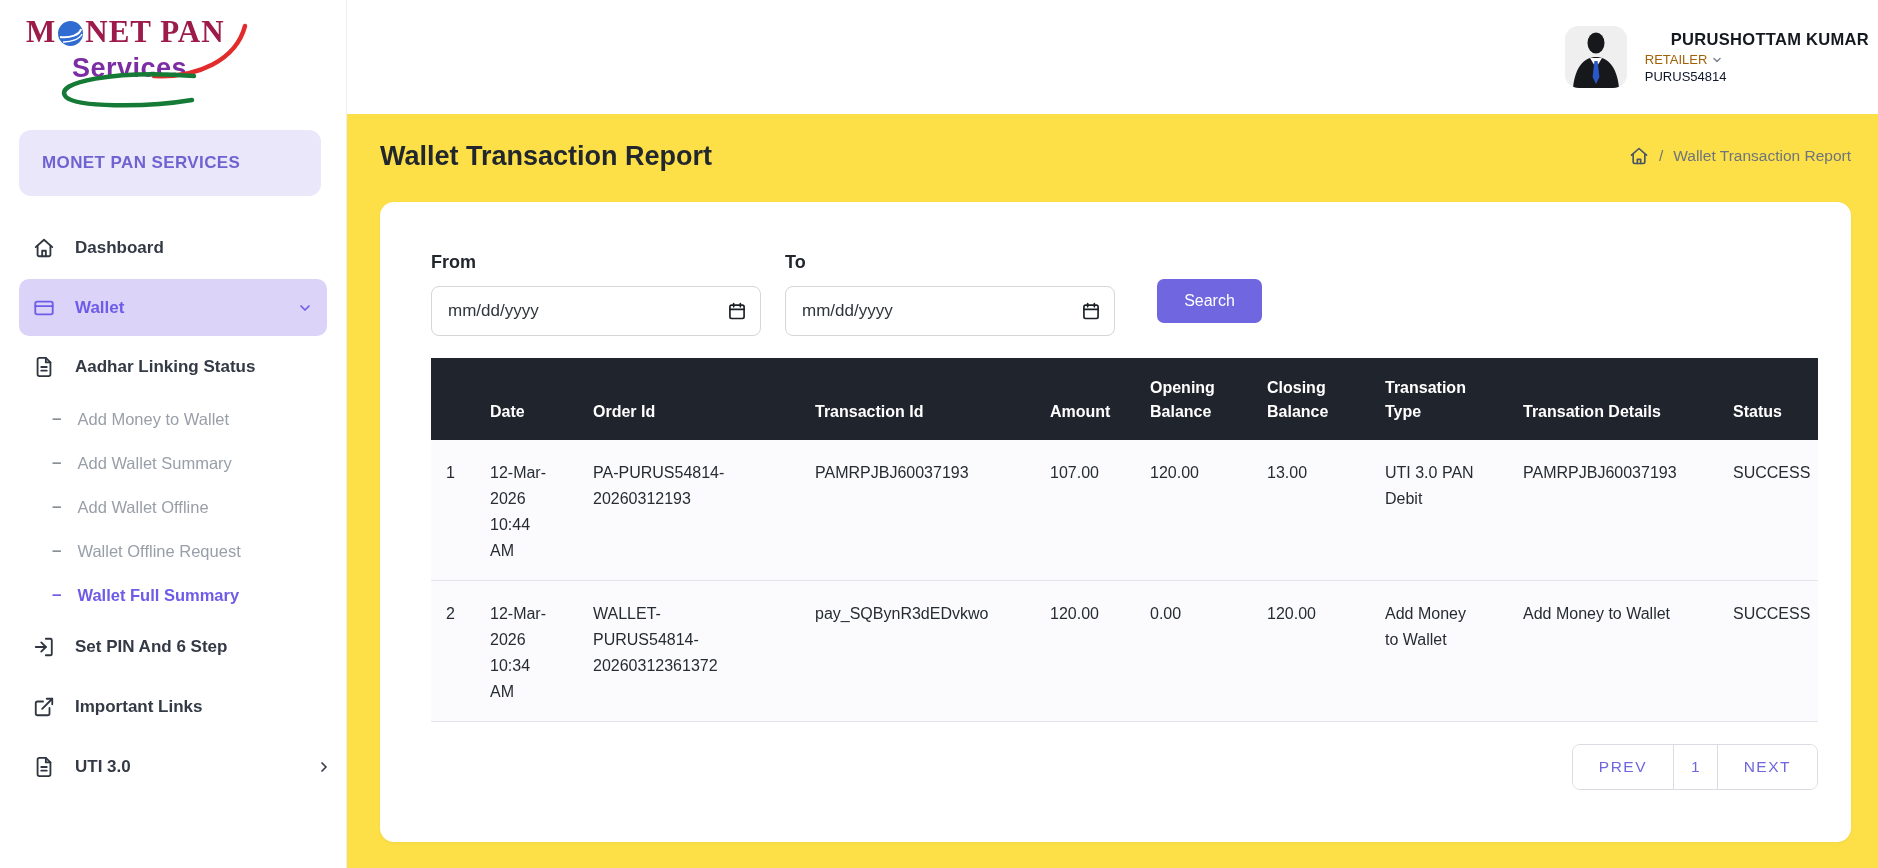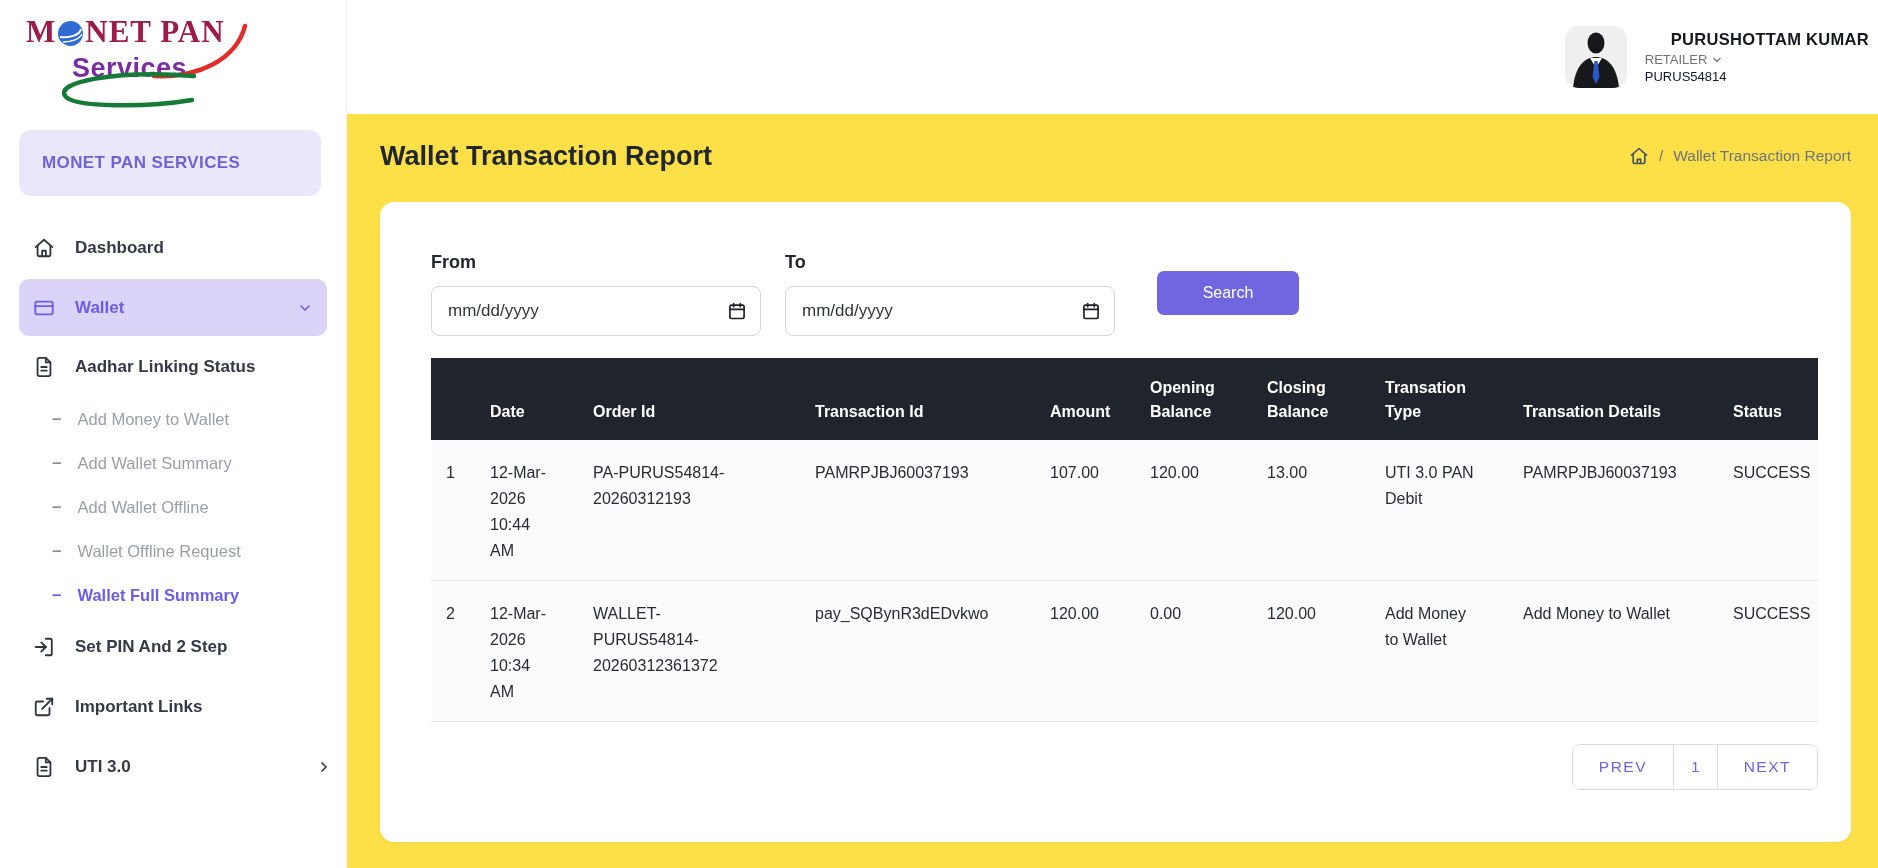--- a/index.html
+++ b/index.html
@@ -34,41 +34,41 @@
   .sub-item.sub-active .slbl { color:#6c5ce7; font-weight:600; }
   .sub-item.sub-active .dash { color:#6c5ce7; }
 
   
   .main { flex:1; display:flex; flex-direction:column; }
   .topbar { height:114px; background:#fff; display:flex; justify-content:flex-end; align-items:center; padding-right:9px; }
   .user { display:flex; align-items:center; }
   .avatar { width:62px; height:62px; border-radius:14px; background:#efefef; overflow:hidden; flex-shrink:0; }
   .user-meta { margin-left:18px; display:flex; flex-direction:column; }
   .user-name { font-size:16.5px; font-weight:700; color:#14181f; letter-spacing:0.3px;padding-left:26px; }
-  .user-role { margin-top:3px; font-size:13px; color:#737373; display:flex; align-items:center; cursor:pointer; }
+  .user-role { margin-top:3px; font-size:13px; color:#a16207; display:flex; align-items:center; cursor:pointer; }
   .user-role svg { width:12px; height:12px; stroke:#7e858e; margin-left:4px; }
   .user-id { margin-top:2px; font-size:13px; color:#0f172a; }
 
   .content { flex:1; background:#fde047; padding:20px 27px 0 33px; }
   .page-head { display:flex; justify-content:space-between; align-items:center; height:44px; margin-bottom:24px; }
   .page-title { font-size:27px; font-weight:700; color:#22272e; }
   .breadcrumb { display:flex; align-items:center; color:#6e747c; font-size:15.5px; }
   .breadcrumb svg { width:20px; height:20px; stroke:#4b5563; margin-right:10px; cursor:pointer; }
   .breadcrumb .sep { margin-right:10px; }
 
   .card { background:#fff; border-radius:14px; height:640px; padding:50px 33px 0 51px; box-shadow:0 1px 3px rgba(20,20,40,0.05); }
 
   .filters { display:flex; align-items:flex-end; }
   .field { width:330px; margin-right:24px; }
   .field label { display:block; font-size:18px; font-weight:700; color:#22272e; margin-bottom:13px; }
   .date-wrap { position:relative; }
   .date-wrap input { width:100%; height:50px; border:1px solid #d5d5da; border-radius:8px; padding:0 42px 0 16px; font-size:17px; color:#2f353c; font-family:"Liberation Sans", sans-serif; outline:none; }
   .date-wrap input::placeholder { color:#2f353c; opacity:1; }
   .date-wrap svg { position:absolute; right:14px; top:15px; width:20px; height:20px; stroke:#1b1f26; cursor:pointer; }
-  .search-btn { margin-left:18px; margin-bottom:21px; width:142px; height:44px; background:#7066e0; color:#fff; border:none; border-radius:7px; font-size:16px; font-family:"Liberation Sans", sans-serif; cursor:pointer; }
+  .search-btn { margin-left:18px; margin-bottom:13px; width:105px; height:44px; background:#7066e0; color:#fff; border:none; border-radius:7px; font-size:16px; font-family:"Liberation Sans", sans-serif; cursor:pointer; }
 
   table { width:100%; border-collapse:collapse; table-layout:fixed; margin-top:22px; font-size:16px; }
   thead tr { background:#20242d; }
   th { color:#fff; font-weight:700; text-align:left; vertical-align:bottom; padding:18px 12px 16px 15px; line-height:24px; }
   td { color:#272c33; vertical-align:top; padding:20px 12px 16px 15px; line-height:26px; word-wrap:break-word; }
   tbody tr { background:#fbfbfd; border-bottom:1px solid #e2e5ea; }
   td.c-date { padding-right:28px; }
   td.c-order { padding-right:70px; }
   td.c-type { padding-right:28px; }
   td.c-status, th.c-status { padding-right:6px; }
@@ -160,21 +160,21 @@
         <span class="slbl">Wallet Full Summary</span>
       </div>
 
 
       <div class="nav-item">
         <svg class="mi" viewBox="0 0 24 24" fill="none" stroke-width="2" stroke-linecap="round" stroke-linejoin="round">
             <path d="M14 3 h5 a1.5 1.5 0 0 1 1.5 1.5 v15 a1.5 1.5 0 0 1-1.5 1.5 h-5"></path>
             <path d="M9 7 l5 5 -5 5"></path>
             <path d="M14 12 H3"></path>
           </svg>
-        <span class="lbl">Set PIN And 2 Step</span>
+        <span class="lbl">Set PIN And 6 Step</span>
       </div>
 
       <div class="nav-item">
         <svg class="mi" viewBox="0 0 24 24" fill="none" stroke-width="2" stroke-linecap="round" stroke-linejoin="round">
             <path d="M18 13 v6 a2 2 0 0 1-2 2 H5 a2 2 0 0 1-2-2 V8 a2 2 0 0 1 2-2 h6"></path>
             <path d="M15 3 h6 v6"></path>
             <path d="M10 14 L21 3"></path>
           </svg>
         <span class="lbl">Important Links</span>
       </div>

